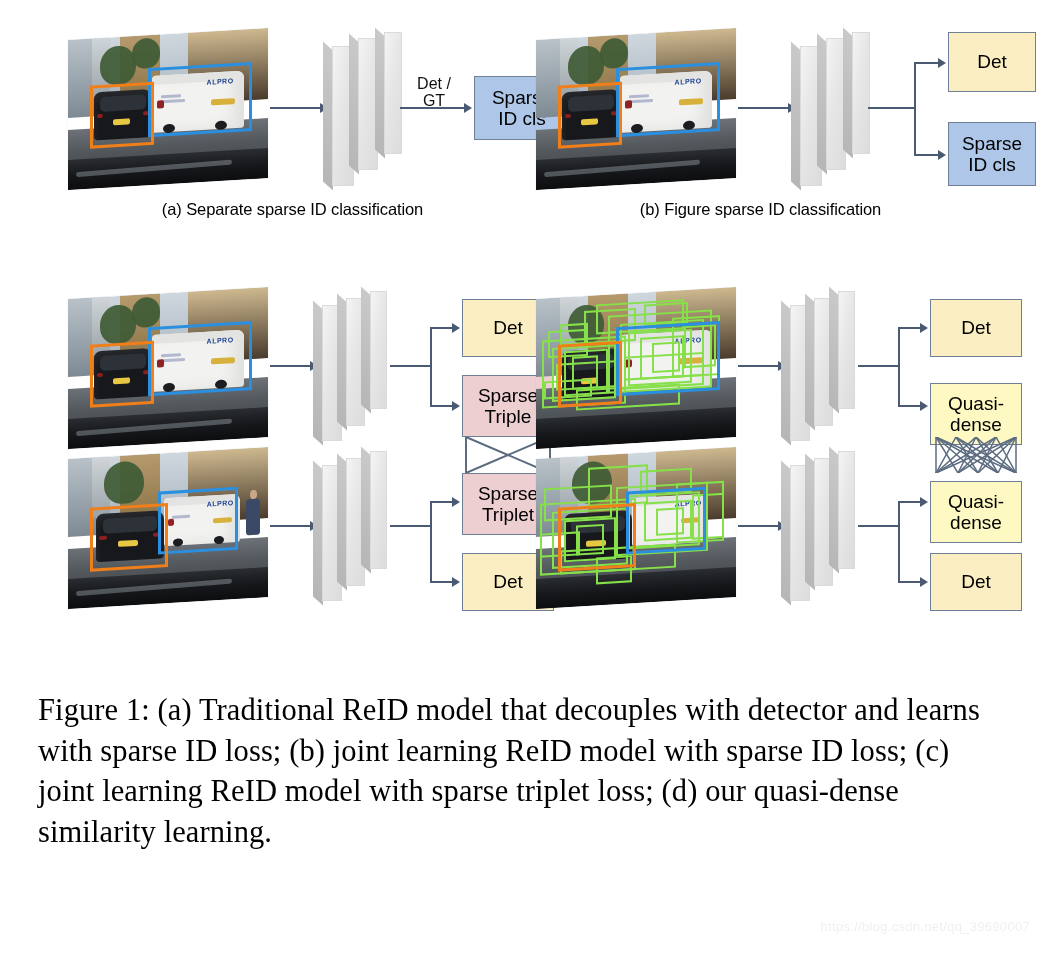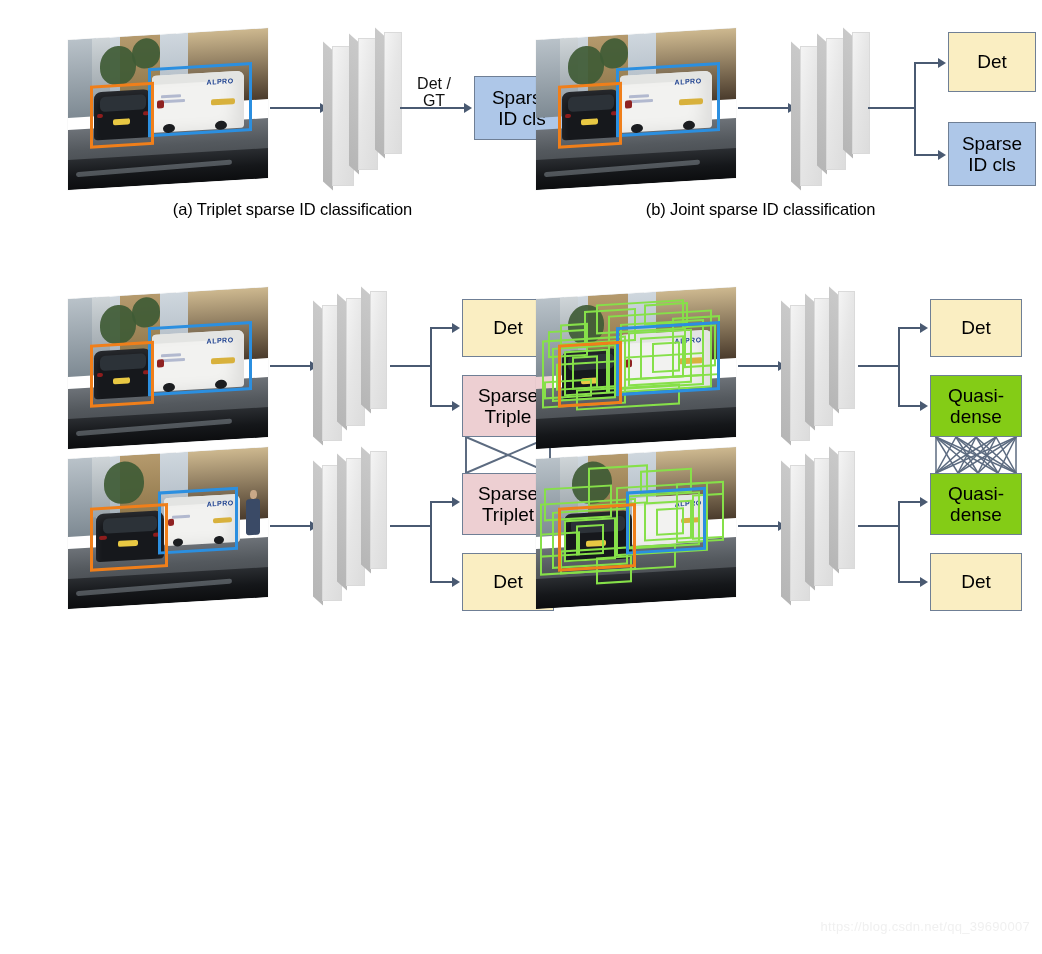--- a/index.html
+++ b/index.html
@@ -98,21 +98,21 @@
     box-sizing:border-box;
     display:flex;align-items:center;justify-content:center;
     text-align:center;
     font-size:19px;line-height:1.12;
     color:#000;
     font-family:"Liberation Sans", sans-serif;
   }
   .obox.det{background:#faeec2;}
   .obox.idcls{background:#aec7e8;}
   .obox.triplet{background:#edcfd2;}
-  .obox.quasi{background:#84cc16;}
+  .obox.quasi{background:#fef9c3;margin-top:8px;}
 
   
   .conn{position:absolute;background:#4a5a72;}
   .conn-h{height:2px;}
   .conn-v{width:2px;}
   .arrow{position:absolute;width:0;height:0;
      border-top:5px solid transparent;border-bottom:5px solid transparent;
      border-left:8px solid #4a5a72;}
   .side-label{
     position:absolute;font-size:16px;color:#111;text-align:center;
@@ -200,21 +200,21 @@
     </div>
 
     <div class="conn conn-h" style="left:340px;top:89px;width:68px;"></div>
     <div class="arrow" style="left:404px;top:85px;"></div>
     <div class="side-label" style="left:338px;top:58px;width:72px;">Det /
 GT</div>
 
     <div class="obox idcls" style="left:414px;top:58px;width:96px;height:64px;white-space:pre-line;">Sparse
 ID cls</div>
 
-    <div class="panel-caption" style="top:182px;">(a) Triplet sparse ID classification</div>
+    <div class="panel-caption" style="top:182px;">(a) Separate sparse ID classification</div>
   </div>
 
   <div class="panel panel-b">
 
     <div class="photo-wrap" style="left:8px;top:16px;width:200px;height:150px;">
       <div class="photo">
         <div class="sky"></div>
         <div class="bldg b1"></div>
         <div class="bldg b2"></div>
         <div class="bldg b3"></div>
@@ -268,21 +268,21 @@
     <div class="conn conn-v" style="left:386px;top:44px;height:94px;"></div>
     <div class="conn conn-h" style="left:386px;top:44px;width:28px;"></div>
     <div class="arrow" style="left:410px;top:40px;"></div>
     <div class="conn conn-h" style="left:386px;top:136px;width:28px;"></div>
     <div class="arrow" style="left:410px;top:132px;"></div>
 
     <div class="obox det" style="left:420px;top:14px;width:88px;height:60px;white-space:pre-line;">Det</div>
     <div class="obox idcls" style="left:420px;top:104px;width:88px;height:64px;white-space:pre-line;">Sparse
 ID cls</div>
 
-    <div class="panel-caption" style="top:182px;">(b) Joint sparse ID classification</div>
+    <div class="panel-caption" style="top:182px;">(b) Figure sparse ID classification</div>
   </div>
 
   <div class="panel panel-c">
 
     <div class="photo-wrap" style="left:8px;top:8px;width:200px;height:150px;">
       <div class="photo">
         <div class="sky"></div>
         <div class="bldg b1"></div>
         <div class="bldg b2"></div>
         <div class="bldg b3"></div>
@@ -593,15 +593,16 @@
 
     <div class="conn conn-h" style="left:330px;top:240px;width:42px;"></div>
     <div class="conn conn-v" style="left:370px;top:216px;height:82px;"></div>
     <div class="conn conn-h" style="left:370px;top:216px;width:26px;"></div>
     <div class="arrow" style="left:392px;top:212px;"></div>
     <div class="conn conn-h" style="left:370px;top:296px;width:26px;"></div>
     <div class="arrow" style="left:392px;top:292px;"></div>
 
   </div>
 
+  <div class="caption">Figure 1: (a) Traditional ReID model that decouples with detector and learns with sparse ID loss; (b) joint learning ReID model with sparse ID loss; (c) joint learning ReID model with sparse triplet loss; (d) our quasi-dense similarity learning.</div>
 
   <div class="watermark">https://blog.csdn.net/qq_39690007</div>
 </div>
 
 </body></html>

